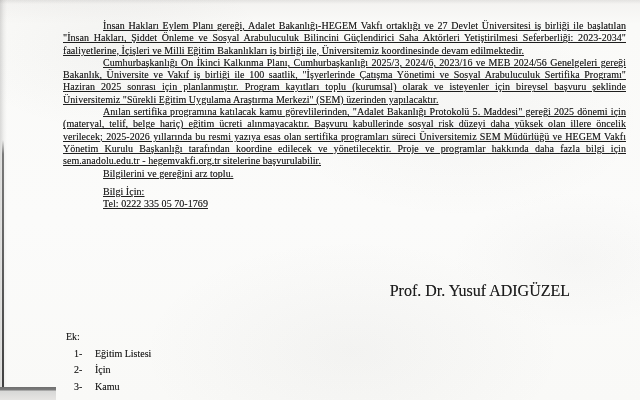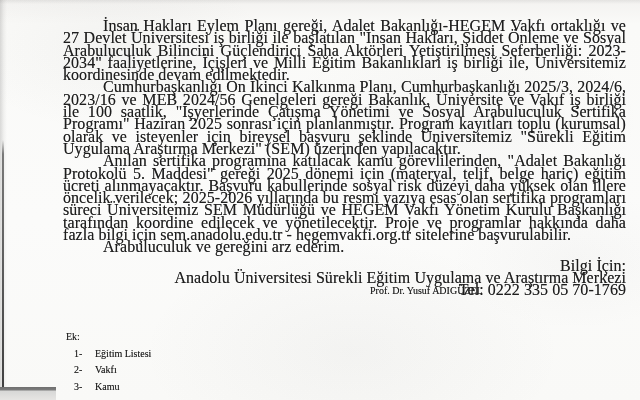--- a/index.html
+++ b/index.html
@@ -34,32 +34,33 @@
     background: linear-gradient(180deg, rgba(60,60,60,0) 0px, rgba(60,60,60,0.65) 14px,
                 rgba(45,45,45,0.78) 60%, rgba(40,40,40,0.88) 100%);
   }
   .corner-bottom-left {
     position: absolute; left: 0; top: 387px; width: 56px; height: 13px;
     background: linear-gradient(180deg, #6f6f6f 0px, #7c7c7c 3px, #d7d7d6 4px, #e6e5e3 100%);
   }
   
   .content {
     position: absolute; left: 63px; top: 20px; width: 563px;
-    font-size: 16px; line-height: 12.3px;
+    font-size: 10px; line-height: 12.3px;
     text-align: justify;
     letter-spacing: 0.05px;
     text-shadow: 0 0 0.5px rgba(25,25,25,0.55);
+    text-decoration: underline;
   }
   .para { margin: 0; text-indent: 40px; }
   .closing { margin: 0; text-indent: 40px; }
-  .contact { margin: 6px 0 0 40px; text-align: right; }
+  .contact { margin: 6px 0 0 40px; text-align: left; }
   .contact div { white-space: nowrap; }
   .signature {
     position: absolute; left: 370px; top: 284px; width: 200px;
-    text-align: left; font-size: 10px; line-height: 13.5px;
+    text-align: right; font-size: 16px; line-height: 13.5px;
     text-shadow: 0 0 0.5px rgba(25,25,25,0.55);
   }
   .attachments {
     position: absolute; left: 66px; top: 330px;
     font-size: 10px; line-height: 13px;
     text-shadow: 0 0 0.5px rgba(25,25,25,0.55);
   }
   .attachment-item { display: flex; margin-top: 3.5px; padding-left: 8px; }
   .attachment-no { width: 21px; flex: 0 0 21px; }
 </style>
@@ -70,42 +71,41 @@
 
   <div class="shade-top"></div>
   <div class="shade-left"></div>
   <div class="scan-line-left"></div>
   <div class="corner-bottom-left"></div>
 
   <div class="content">
     <p class="para">İnsan Hakları Eylem Planı gereği, Adalet Bakanlığı-HEGEM Vakfı ortaklığı ve 27 Devlet Üniversitesi iş birliği ile başlatılan "İnsan Hakları, Şiddet Önleme ve Sosyal Arabuluculuk Bilincini Güçlendirici Saha Aktörleri Yetiştirilmesi Seferberliği: 2023-2034" faaliyetlerine, İçişleri ve Milli Eğitim Bakanlıkları iş birliği ile, Üniversitemiz koordinesinde devam edilmektedir.</p>
     <p class="para">Cumhurbaşkanlığı On İkinci Kalkınma Planı, Cumhurbaşkanlığı 2025/3, 2024/6, 2023/16 ve MEB 2024/56 Genelgeleri gereği Bakanlık, Üniversite ve Vakıf iş birliği ile 100 saatlik, "İşyerlerinde Çatışma Yönetimi ve Sosyal Arabuluculuk Sertifika Programı" Haziran 2025 sonrası için planlanmıştır. Program kayıtları toplu (kurumsal) olarak ve isteyenler için bireysel başvuru şeklinde Üniversitemiz "Sürekli Eğitim Uygulama Araştırma Merkezi" (SEM) üzerinden yapılacaktır.</p>
     <p class="para">Anılan sertifika programına katılacak kamu görevlilerinden, "Adalet Bakanlığı Protokolü 5. Maddesi" gereği 2025 dönemi için (materyal, telif, belge hariç) eğitim ücreti alınmayacaktır. Başvuru kabullerinde sosyal risk düzeyi daha yüksek olan illere öncelik verilecek; 2025-2026 yıllarında bu resmi yazıya esas olan sertifika programları süreci Üniversitemiz SEM Müdürlüğü ve HEGEM Vakfı Yönetim Kurulu Başkanlığı tarafından koordine edilecek ve yönetilecektir. Proje ve programlar hakkında daha fazla bilgi için sem.anadolu.edu.tr - hegemvakfi.org.tr sitelerine başvurulabilir.</p>
-    <p class="closing">Arabuluculuk ve gereğini arz ederim.</p>
+    <p class="closing">Bilgilerini ve gereğini arz toplu.</p>
 
     <div class="contact">
       <div>Bilgi İçin:</div>
-      <div>Anadolu Üniversitesi Sürekli Eğitim Uygulama ve Araştırma Merkezi</div>
       <div>Tel: 0222 335 05 70-1769</div>
     </div>
   </div>
 
   <div class="signature">
     <div>Prof. Dr. Yusuf ADIGÜZEL</div>
   </div>
 
   <div class="attachments">
     <div>Ek:</div>
     <div class="attachment-item">
       <span class="attachment-no">1-</span>
       <span>Eğitim Listesi</span>
     </div>
     <div class="attachment-item">
       <span class="attachment-no">2-</span>
-      <span>Vakfı</span>
+      <span>İçin</span>
     </div>
     <div class="attachment-item">
       <span class="attachment-no">3-</span>
       <span>Kamu</span>
     </div>
   </div>
 
 </div>
 
 </body></html>

